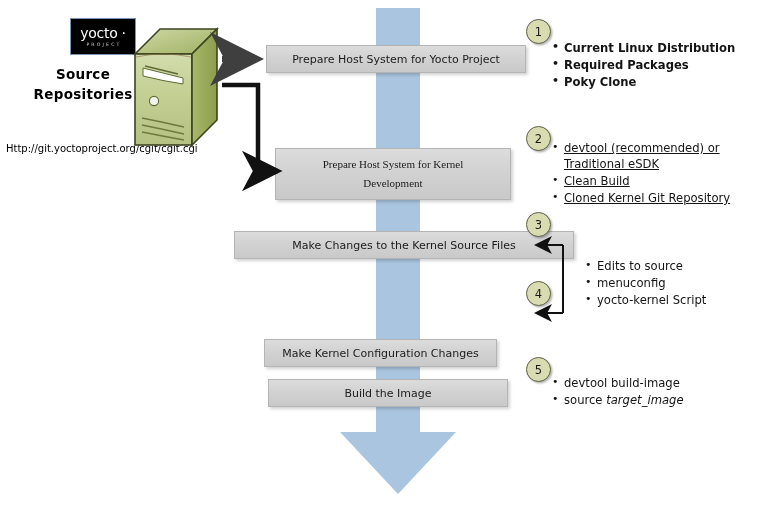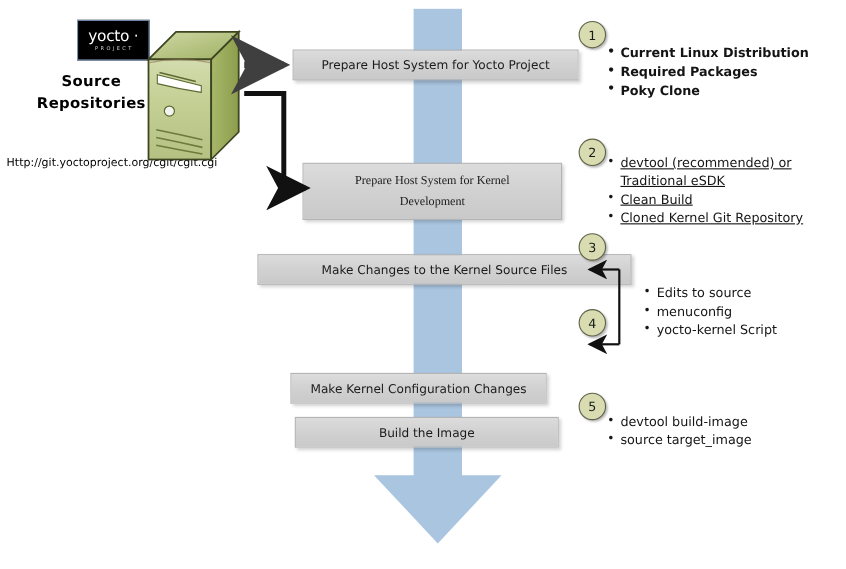--- a/index.html
+++ b/index.html
@@ -153,21 +153,21 @@
     padding-left: 12px;
     margin-bottom: 1px;
   }
   .blist li::before {
     content: "\2022";
     position: absolute;
     left: 0; top: -1px;
     font-size: 11px;
     color: #141414;
   }
-  .blist li .it { }
+  .blist li .it { font-style: italic; }
 
   #list1 { left: 552px; top: 40px;  width: 205px; font-weight: bold; }
   #list2 { left: 552px; top: 140px; width: 200px; text-decoration: underline; }
   #list3 { left: 585px; top: 258px; width: 180px; }
   #list5 { left: 552px; top: 375px; width: 200px; }
 
   
   #wires {
     position: absolute;
     left: 0; top: 0;

